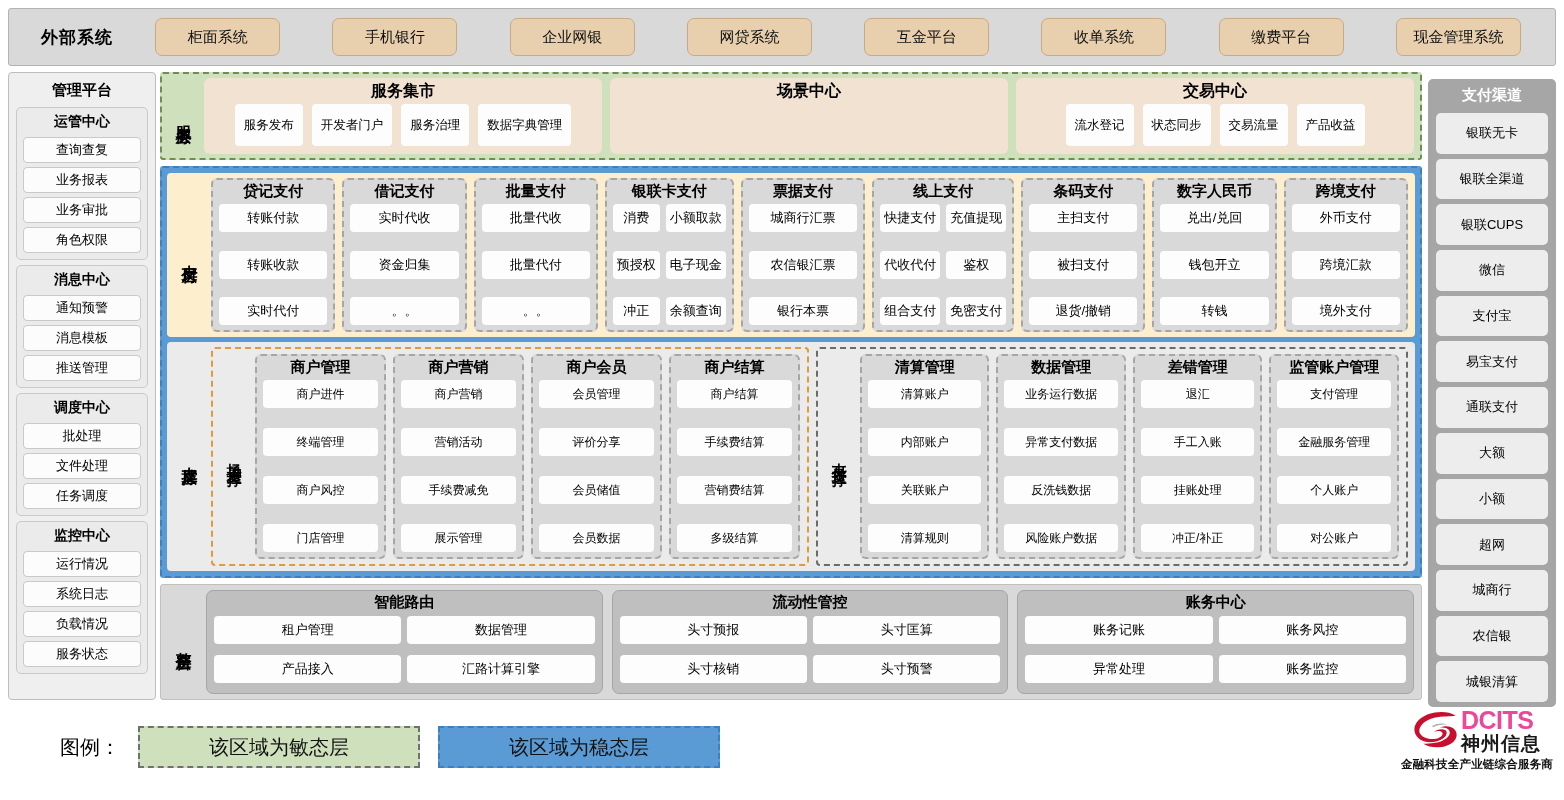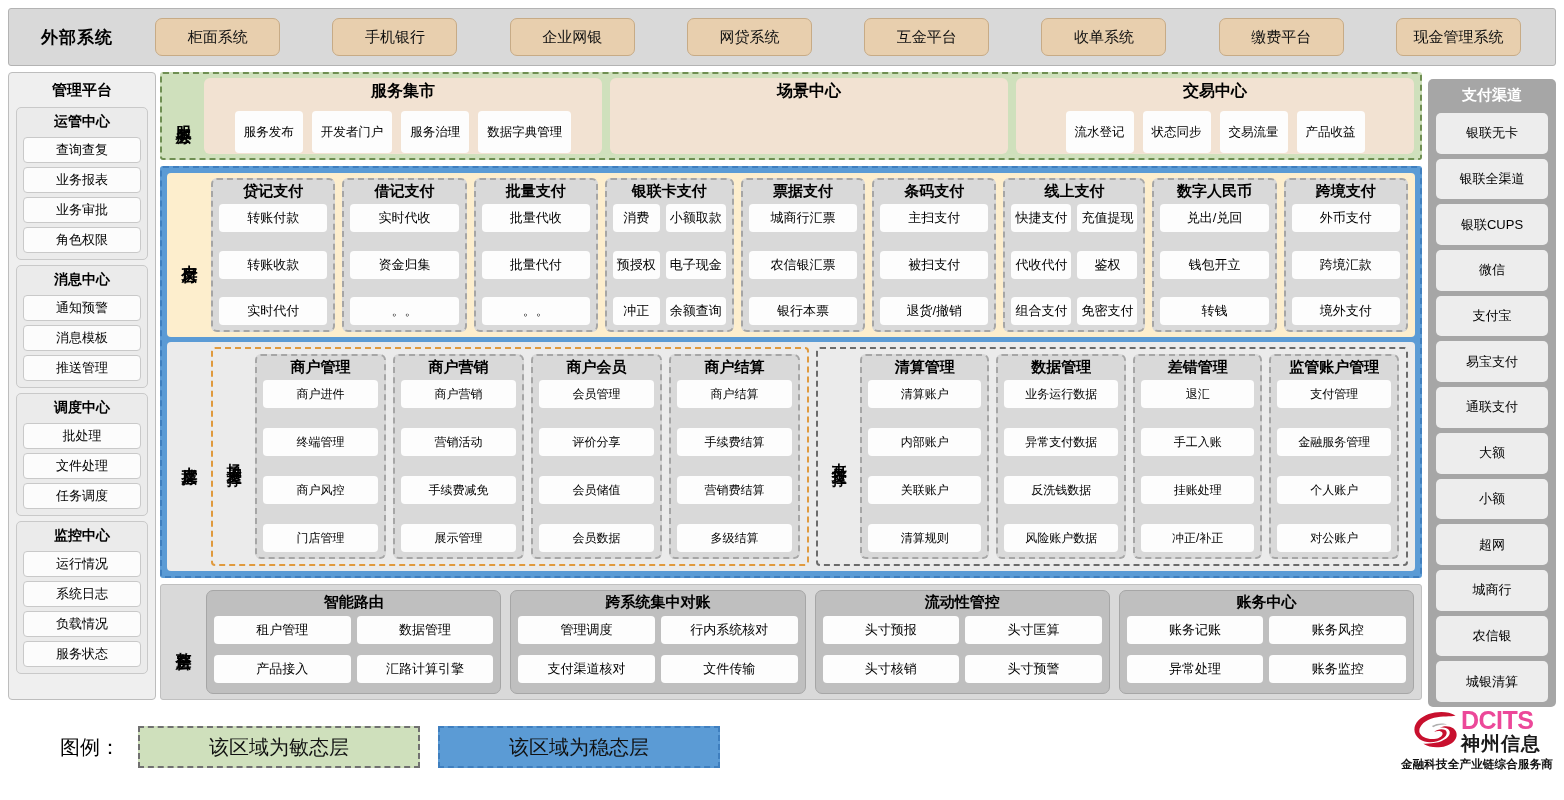--- a/index.html
+++ b/index.html
@@ -56,21 +56,21 @@
   }
   .layer-label {
     width:30px; flex:none; display:flex; align-items:center; justify-content:center;
     font-weight:bold; font-size:16px; line-height:1.05; text-align:center;
     writing-mode:vertical-rl; text-orientation:upright; letter-spacing:2px;
   }
   .svc-box {
     flex:1; background:#f2e2d2; border-radius:6px; padding:3px 8px 7px;
     display:flex; flex-direction:column; align-items:center;
   }
-  .svc-box-title { font-weight:bold; font-size:16px; margin-bottom:9px; }
+  .svc-box-title { font-weight:bold; font-size:16px; margin-bottom:2px; }
   .svc-row { display:flex; gap:9px; justify-content:center; width:100%; }
   .svc-chip {
     background:#fdfdfd; border-radius:4px; height:42px; padding:0 9px;
     display:flex; align-items:center; justify-content:center; font-size:12.5px;
     flex:0 1 auto; white-space:nowrap;
   }
 
   
   .stable {
     position:absolute; left:0; top:94px; width:1262px; height:412px;
@@ -294,41 +294,41 @@
               <div class="grp-title">票据支付</div>
               <div class="grp-body">
                 <div class="grp-col">
                   <div class="tile">城商行汇票</div>
                   <div class="tile">农信银汇票</div>
                   <div class="tile">银行本票</div>
                 </div>
               </div>
             </div>
             <div class="grp">
+              <div class="grp-title">线上支付</div>
+              <div class="grp-body">
+                <div class="grp-col">
+                  <div class="tile">快捷支付</div>
+                  <div class="tile">代收代付</div>
+                  <div class="tile">组合支付</div>
+                </div>
+                <div class="grp-col">
+                  <div class="tile">充值提现</div>
+                  <div class="tile">鉴权</div>
+                  <div class="tile">免密支付</div>
+                </div>
+              </div>
+            </div>
+            <div class="grp">
               <div class="grp-title">条码支付</div>
               <div class="grp-body">
                 <div class="grp-col">
                   <div class="tile">主扫支付</div>
                   <div class="tile">被扫支付</div>
                   <div class="tile">退货/撤销</div>
-                </div>
-              </div>
-            </div>
-            <div class="grp">
-              <div class="grp-title">线上支付</div>
-              <div class="grp-body">
-                <div class="grp-col">
-                  <div class="tile">快捷支付</div>
-                  <div class="tile">代收代付</div>
-                  <div class="tile">组合支付</div>
-                </div>
-                <div class="grp-col">
-                  <div class="tile">充值提现</div>
-                  <div class="tile">鉴权</div>
-                  <div class="tile">免密支付</div>
                 </div>
               </div>
             </div>
             <div class="grp">
               <div class="grp-title">数字人民币</div>
               <div class="grp-body">
                 <div class="grp-col">
                   <div class="tile">兑出/兑回</div>
                   <div class="tile">钱包开立</div>
                   <div class="tile">转钱</div>
@@ -455,29 +455,20 @@
     <div class="int-layer">
       <div class="layer-label">整合层</div>
       <div style="flex:1;display:flex;gap:9px;" id="int-boxes">
           <div class="int-box">
             <div class="int-title">智能路由</div>
             <div class="int-grid">
               <div class="tile">租户管理</div>
               <div class="tile">数据管理</div>
               <div class="tile">产品接入</div>
               <div class="tile">汇路计算引擎</div>
-            </div>
-          </div>
-          <div class="int-box">
-            <div class="int-title">跨系统集中对账</div>
-            <div class="int-grid">
-              <div class="tile">管理调度</div>
-              <div class="tile">行内系统核对</div>
-              <div class="tile">支付渠道核对</div>
-              <div class="tile">文件传输</div>
             </div>
           </div>
           <div class="int-box">
             <div class="int-title">流动性管控</div>
             <div class="int-grid">
               <div class="tile">头寸预报</div>
               <div class="tile">头寸匡算</div>
               <div class="tile">头寸核销</div>
               <div class="tile">头寸预警</div>
             </div>

